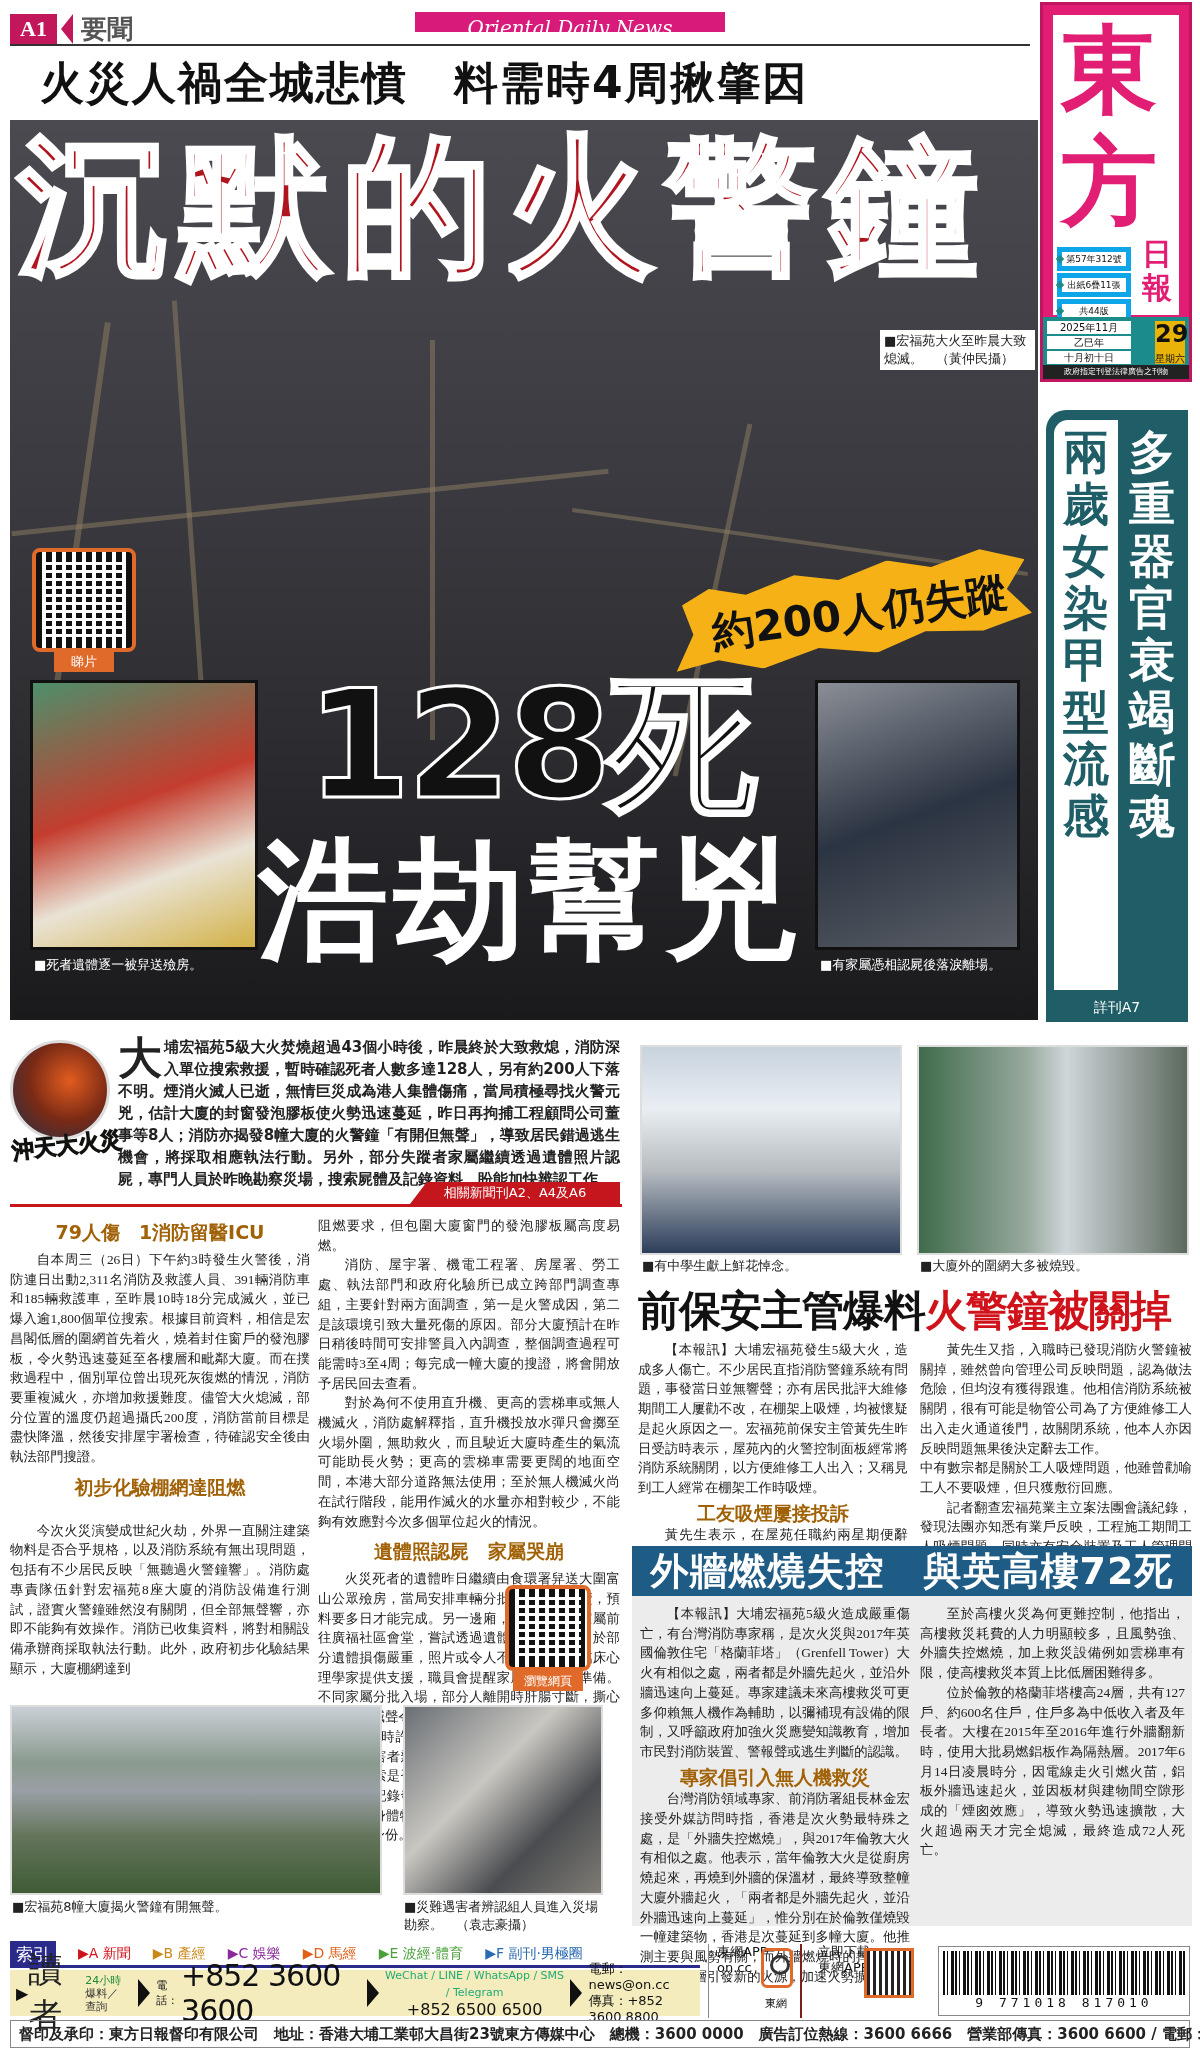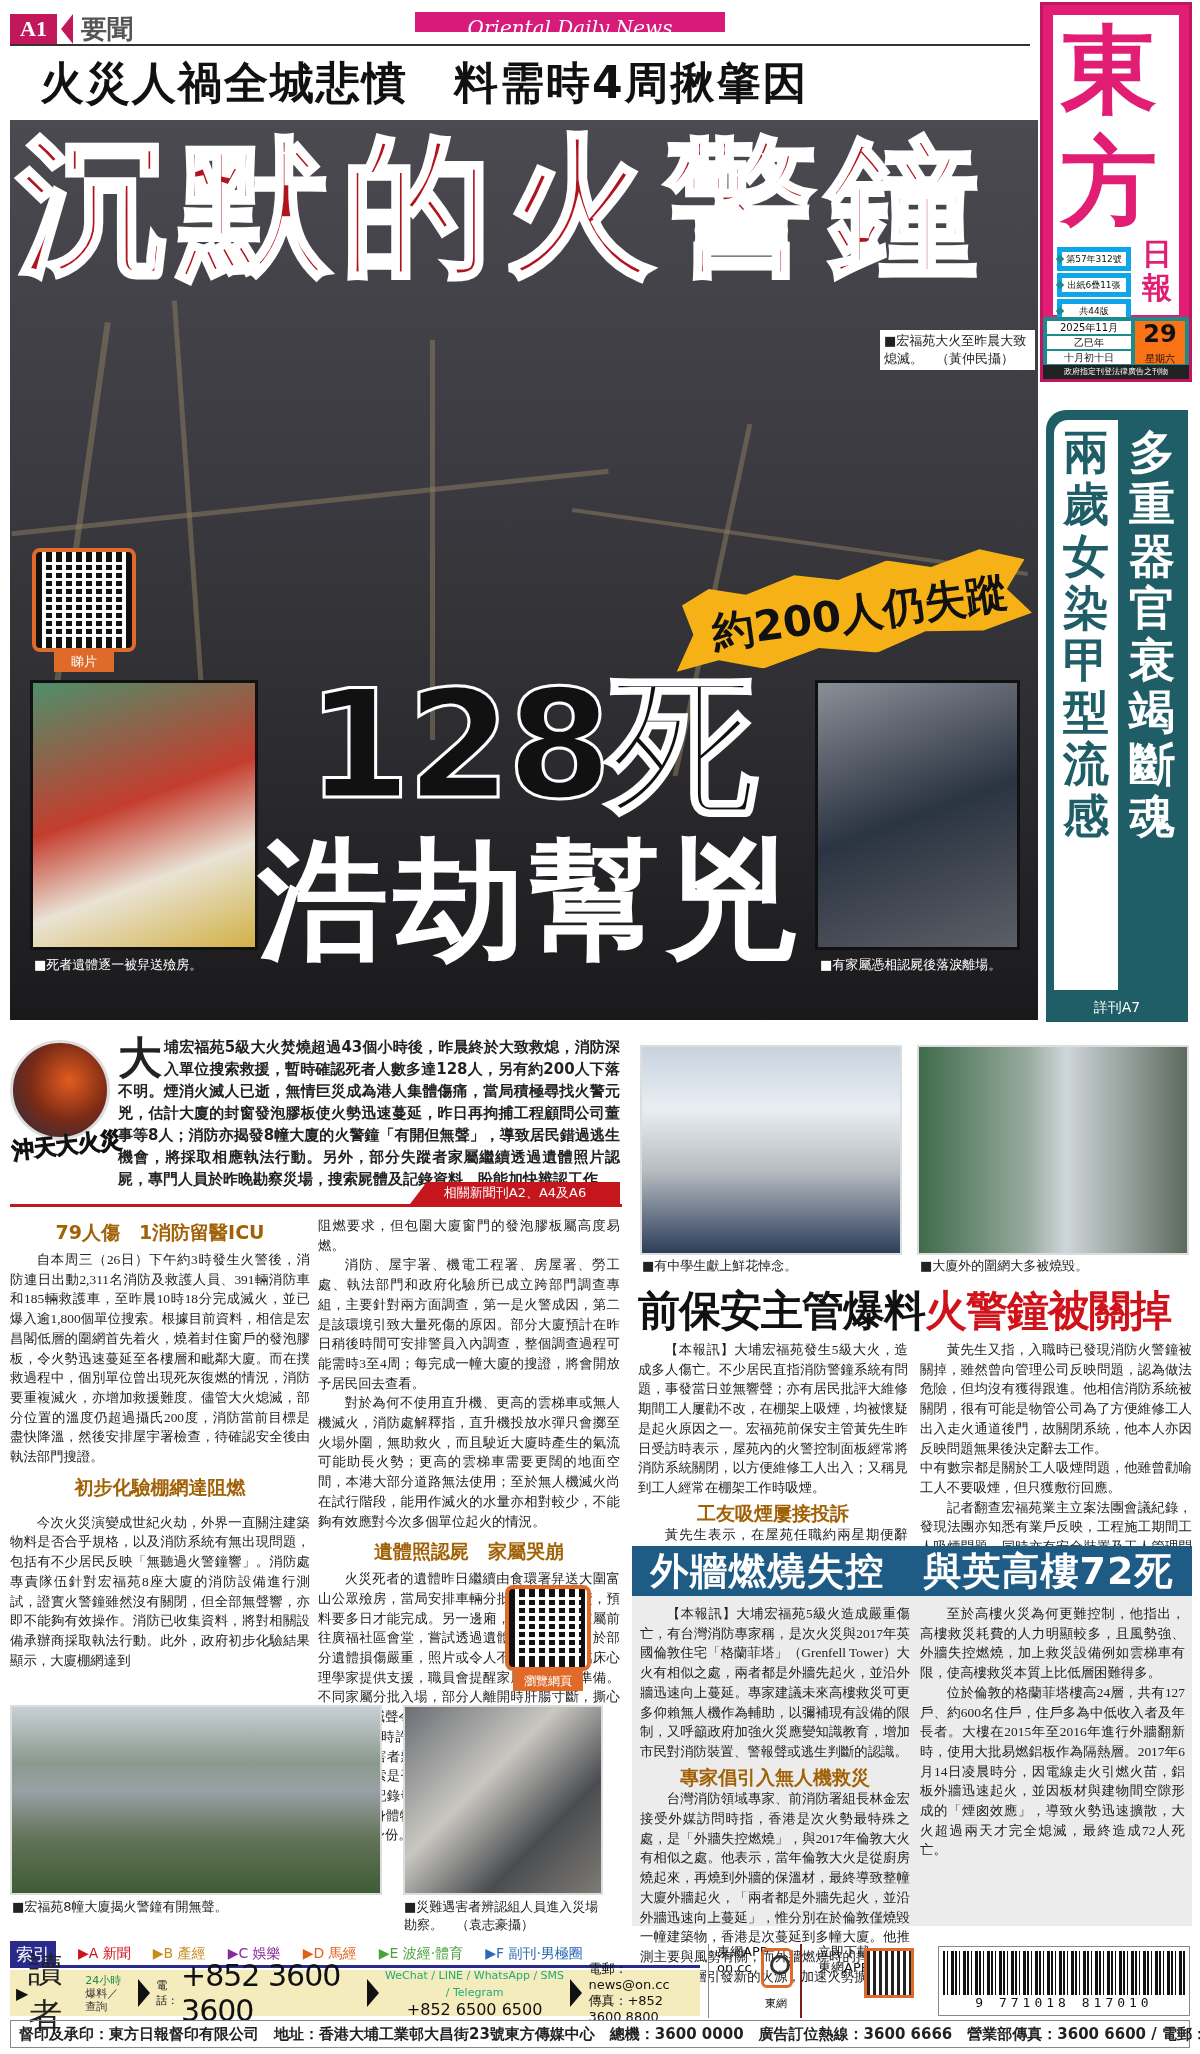--- a/index.html
+++ b/index.html
@@ -18,21 +18,21 @@
 .mast-inner{position:absolute;left:10px;top:10px;width:126px;height:300px;background:#fff}
 .mast-c1{position:absolute;left:8px;top:0;font-size:96px;font-weight:bold;color:#e11d74;line-height:110px}
 .mast-c2{position:absolute;left:8px;top:112px;font-size:96px;font-weight:bold;color:#e11d74;line-height:110px}
 .mast-c3{position:absolute;right:4px;top:222px;font-size:30px;font-weight:bold;color:#e11d74;line-height:34px;width:36px;text-align:center}
 .mast-info{position:absolute;left:4px;top:232px;width:74px}
 .mast-info div{font-size:9px;border:5px solid #0ea5e9;background:#fff;margin-bottom:2px;text-align:center;line-height:14px;position:relative}
 .mast-info div:before{content:"";position:absolute;left:-5px;top:4px;width:6px;height:6px;background:#1b8b8b;transform:rotate(45deg)}
 .mast-date{position:absolute;left:0;top:312px;width:146px;height:48px;background:#1b8b8b;padding:4px}
 .mast-date-l{position:absolute;left:4px;top:4px;width:84px}
 .mast-date-l div{background:#fff;font-size:10px;text-align:center;height:13px;line-height:13px;margin-bottom:2px}
-.mast-day{position:absolute;right:4px;top:4px;width:50px;height:43px;background:#f97316;text-align:center}
+.mast-day{position:absolute;right:4px;top:4px;width:30px;height:43px;background:#eab308;text-align:center}
 .mast-day b{display:block;font-size:24px;line-height:26px}
 .mast-day span{font-size:10px}
 .mast-gov{position:absolute;left:0;bottom:0;width:146px;height:14px;background:#222;color:#fff;font-size:8px;text-align:center;line-height:14px}
 
 .hero{left:10px;top:120px;width:1028px;height:900px;background:linear-gradient(180deg,#4a4a50 0%,#3a3a40 40%,#2c2c30 70%,#1a1a1d 100%);overflow:hidden}
 .hero .scaf{position:absolute;background:#8a7a60;opacity:.55}
 .headline{left:18px;top:126px;width:1010px;font-size:150px;font-weight:900;line-height:160px;letter-spacing:12px;color:#b0141f;-webkit-text-stroke:4px #fff;text-shadow:0 0 0 #fff}
 .hero-cap{left:880px;top:330px;width:155px;background:#fff;font-size:13px;line-height:18px;padding:2px 4px;color:#222}
 .qr-block{left:32px;top:548px;width:104px;height:128px}
 .qr{width:104px;height:104px;border:4px solid #e06a2a;border-radius:8px;background:
@@ -192,21 +192,21 @@
   <span class="lead-drop">大</span><span>埔宏福苑5級大火焚燒超過43個小時後，昨晨終於大致救熄，消防深入單位搜索救援，暫時確認死者人數多達128人，另有約200人下落不明。煙消火滅人已逝，無情巨災成為港人集體傷痛，當局積極尋找火警元兇，估計大廈的封窗發泡膠板使火勢迅速蔓延，昨日再拘捕工程顧問公司董事等8人；消防亦揭發8幢大廈的火警鐘「有開但無聲」，導致居民錯過逃生機會，將採取相應執法行動。另外，部分失蹤者家屬繼續透過遺體照片認屍，專門人員於昨晚勘察災場，搜索屍體及記錄資料，盼能加快辨認工作。</span>
 </div>
 <div class="abs related">相關新聞刊A2、A4及A6</div>
 <div class="abs red-rule"></div>
 
 <div class="abs col1">
   <div class="sub-h" style="margin:6px 0 4px">79人傷　1消防留醫ICU</div>
   <div class="body-t">
     <p>自本周三（26日）下午約3時發生火警後，消防連日出動2,311名消防及救護人員、391輛消防車和185輛救護車，至昨晨10時18分完成滅火，並已爆入逾1,800個單位搜索。根據目前資料，相信是宏昌閣低層的圍網首先着火，燒着封住窗戶的發泡膠板，令火勢迅速蔓延至各樓層和毗鄰大廈。而在撲救過程中，個別單位曾出現死灰復燃的情況，消防要重複滅火，亦增加救援難度。儘管大火熄滅，部分位置的溫度仍超過攝氏200度，消防當前目標是盡快降溫，然後安排屋宇署檢查，待確認安全後由執法部門搜證。</p>
   </div>
-  <div class="sub-h" style="margin:8px 0 12px">初步化驗棚網達阻燃</div>
+  <div class="sub-h" style="margin:8px 0 20px">初步化驗棚網達阻燃</div>
   <div class="body-t">
     <p>今次火災演變成世紀火劫，外界一直關注建築物料是否合乎規格，以及消防系統有無出現問題，包括有不少居民反映「無聽過火警鐘響」。消防處專責隊伍針對宏福苑8座大廈的消防設備進行測試，證實火警鐘雖然沒有關閉，但全部無聲響，亦即不能夠有效操作。消防已收集資料，將對相關設備承辦商採取執法行動。此外，政府初步化驗結果顯示，大廈棚網達到</p>
   </div>
 </div>
 <div class="abs col2">
   <div class="body-t" style="margin-top:2px">
     <p style="text-indent:0">阻燃要求，但包圍大廈窗門的發泡膠板屬高度易燃。</p>
     <p>消防、屋宇署、機電工程署、房屋署、勞工處、執法部門和政府化驗所已成立跨部門調查專組，主要針對兩方面調查，第一是火警成因，第二是該環境引致大量死傷的原因。部分大廈預計在昨日稍後時間可安排警員入內調查，整個調查過程可能需時3至4周；每完成一幢大廈的搜證，將會開放予居民回去查看。</p>
     <p>對於為何不使用直升機、更高的雲梯車或無人機滅火，消防處解釋指，直升機投放水彈只會擲至火場外圍，無助救火，而且駛近大廈時產生的氣流可能助長火勢；更高的雲梯車需要更闊的地面空間，本港大部分道路無法使用；至於無人機滅火尚在試行階段，能用作滅火的水量亦相對較少，不能夠有效應對今次多個單位起火的情況。</p>
   </div>

